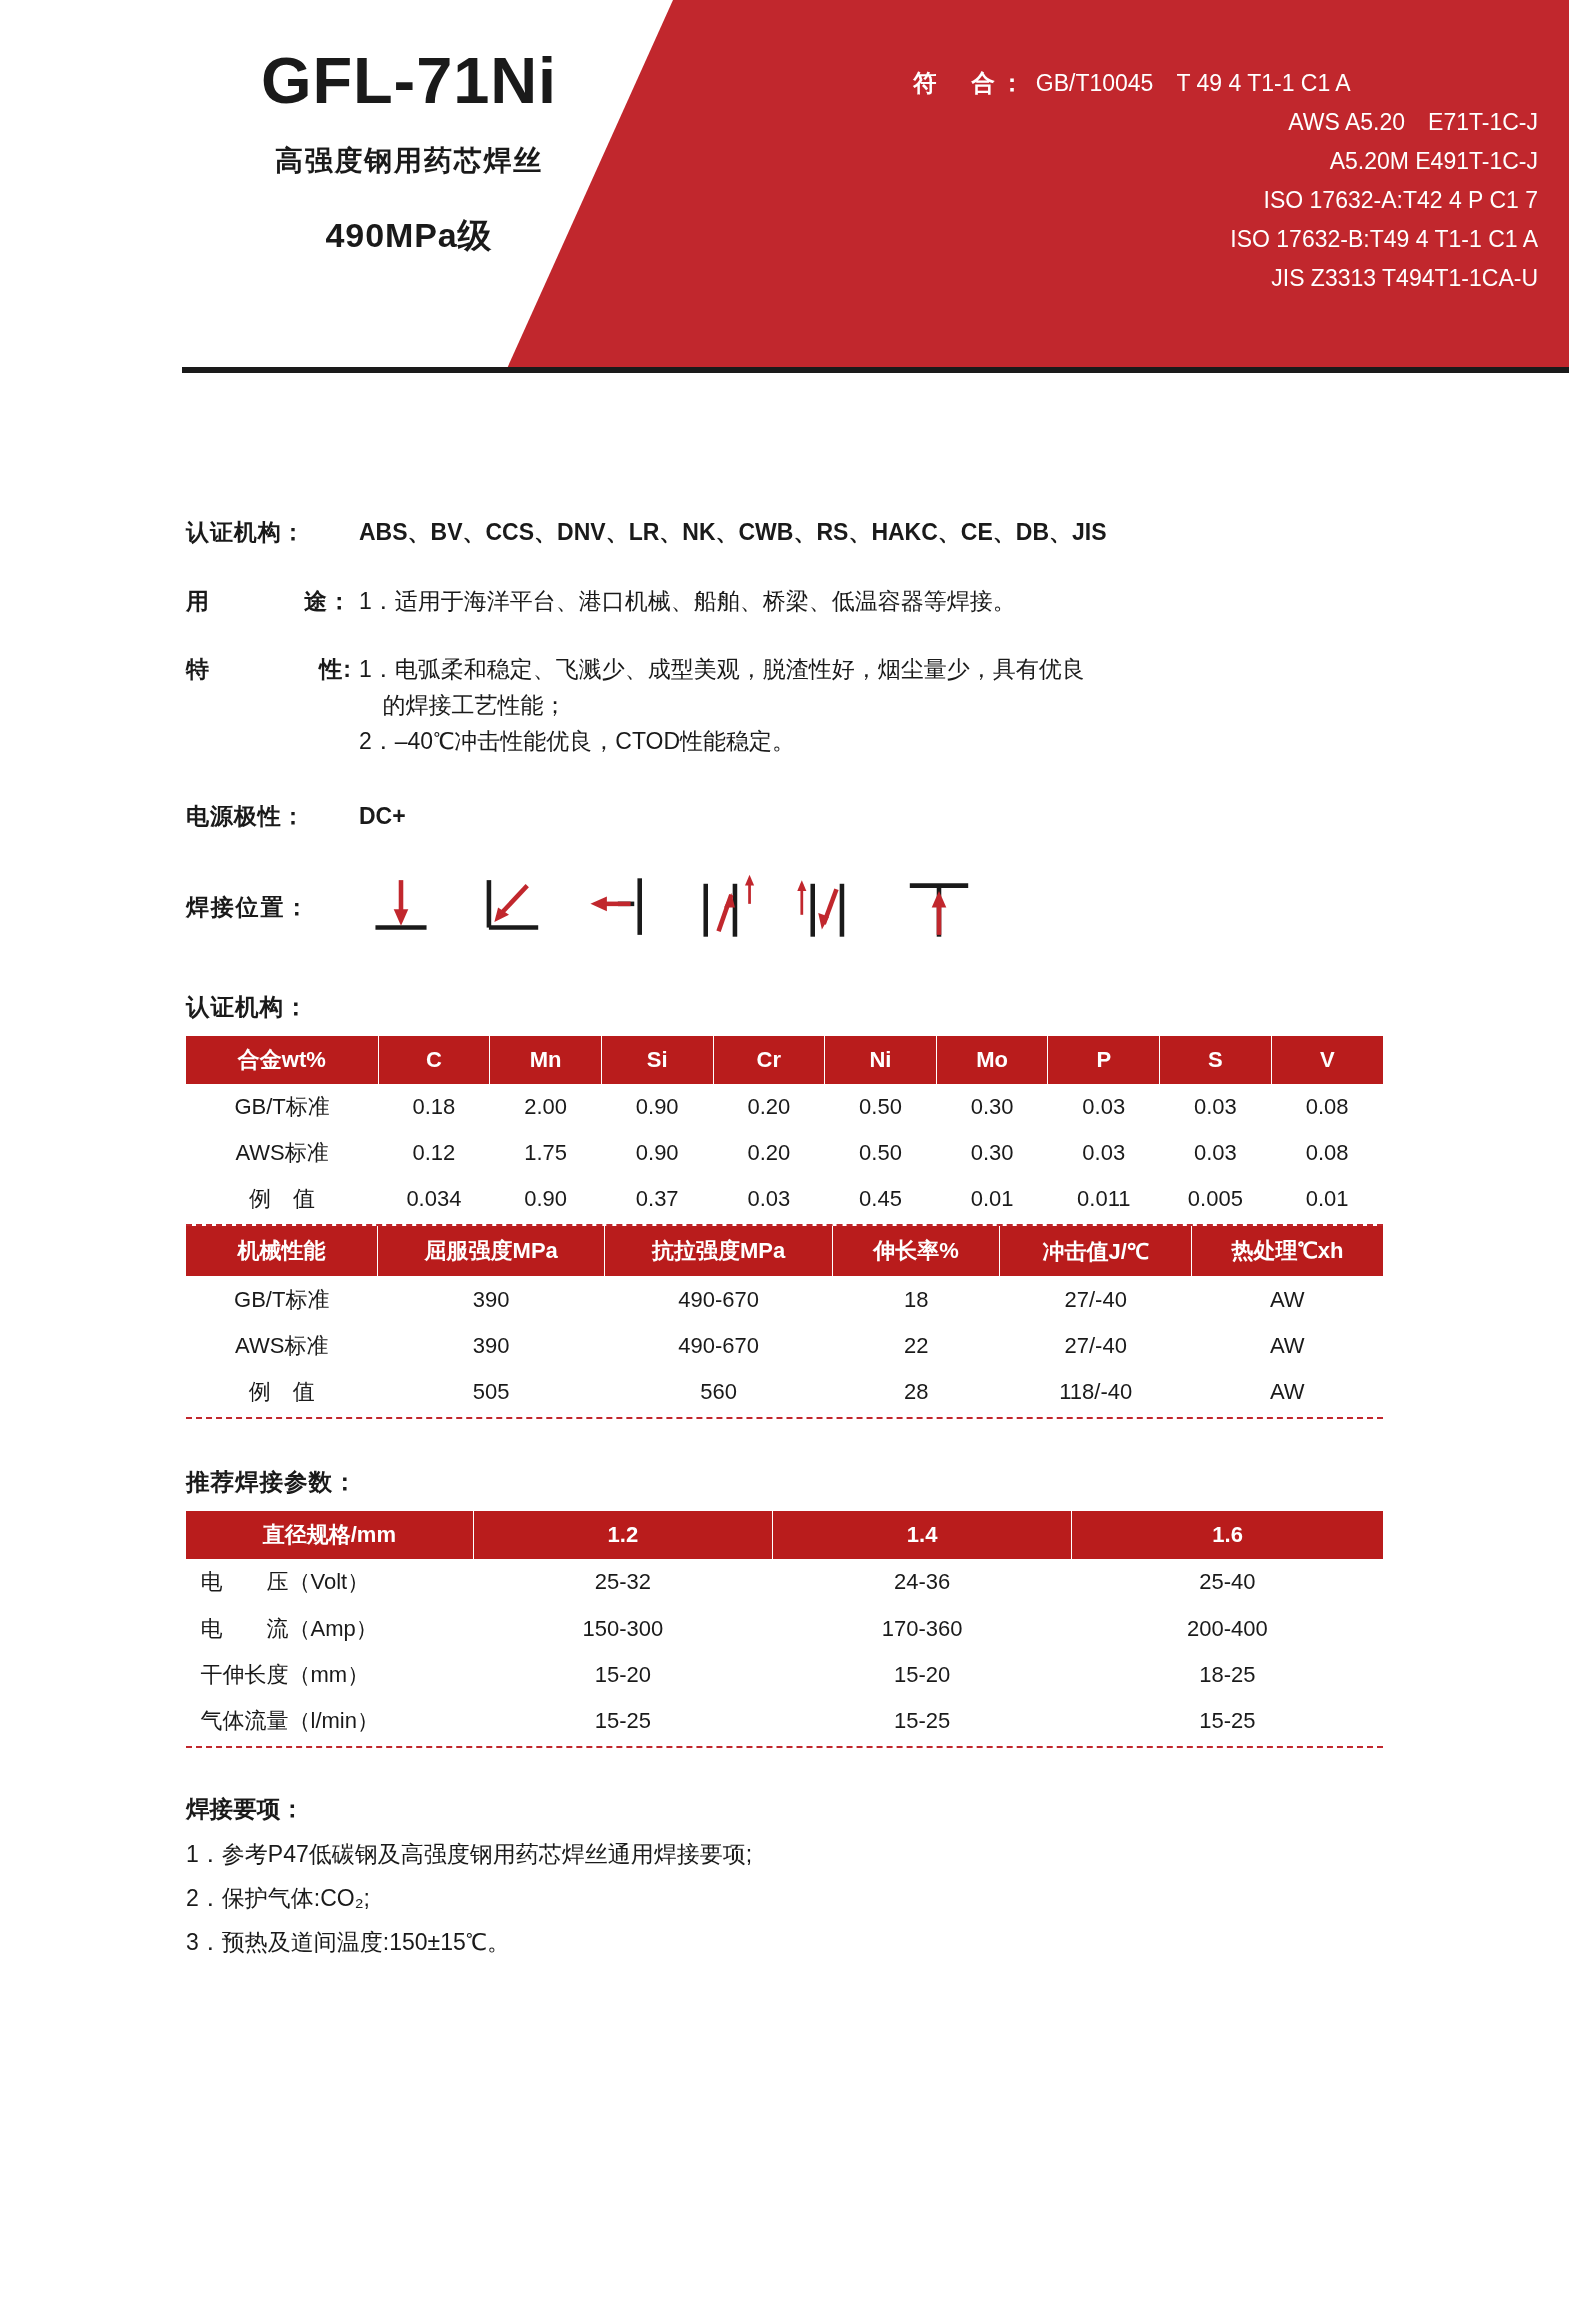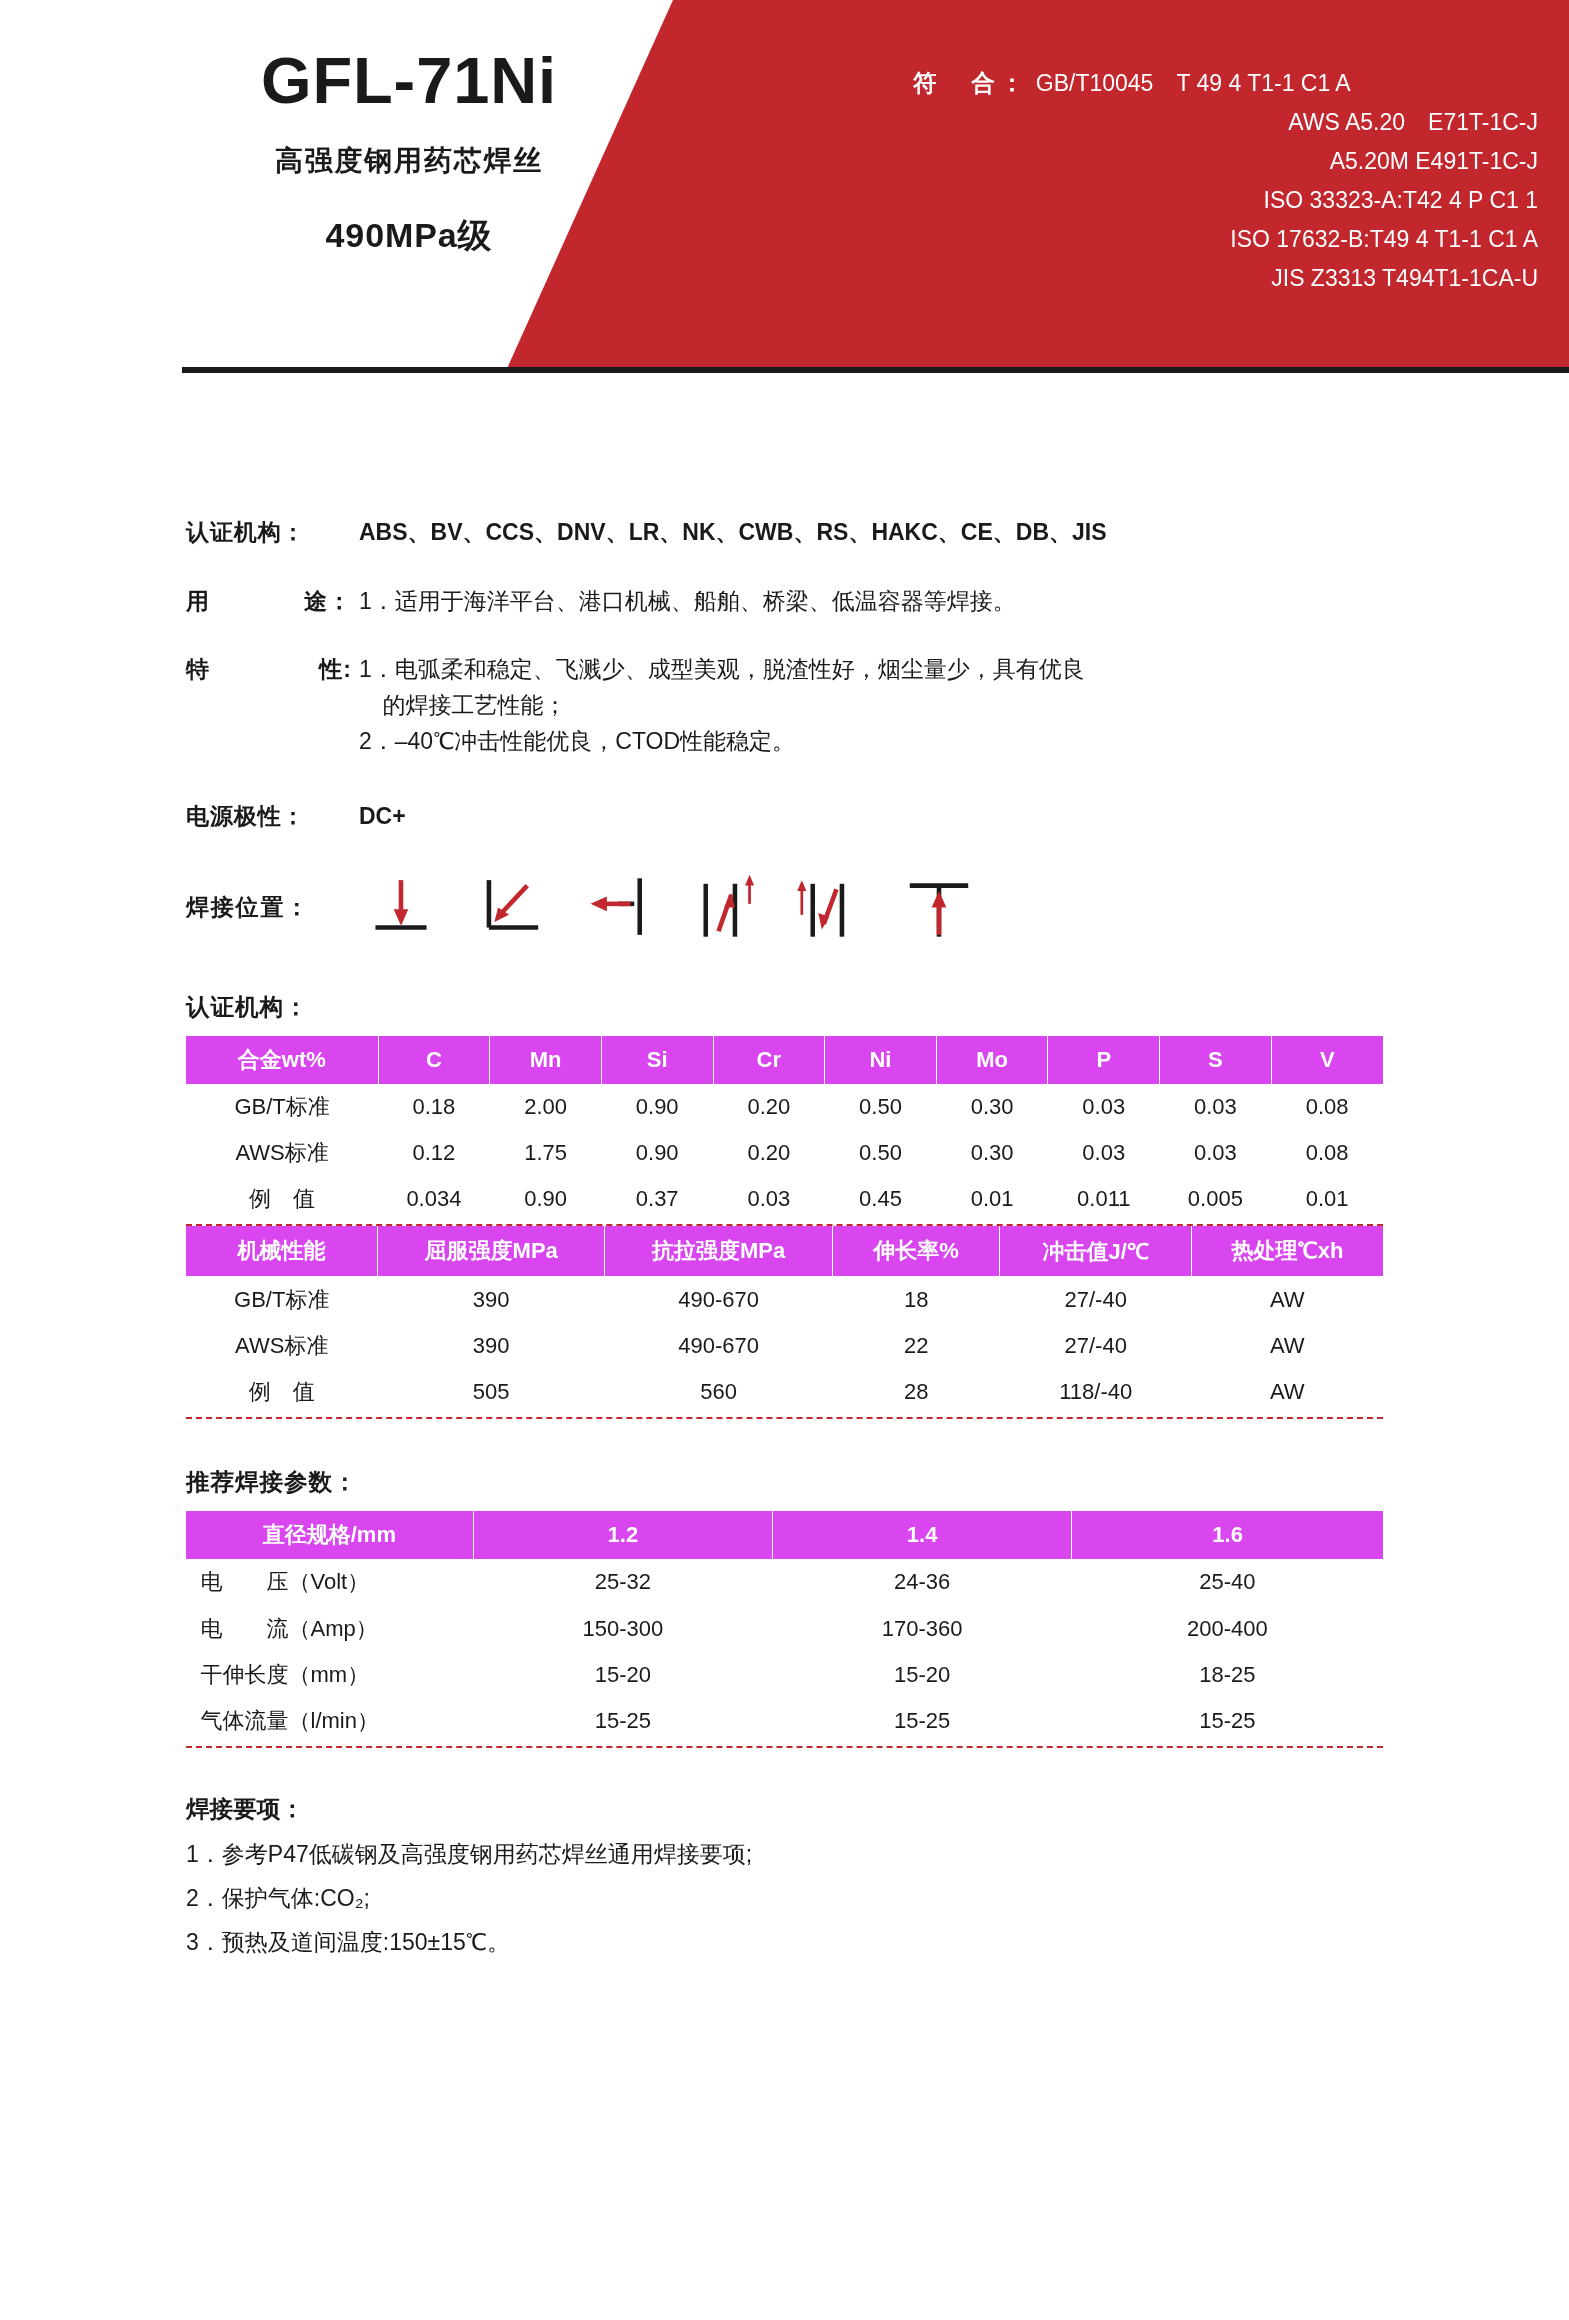--- a/index.html
+++ b/index.html
@@ -122,21 +122,21 @@
     letter-spacing: 0.9px;
   }
 
   
   table.dt {
     width: 100%;
     border-collapse: collapse;
     font-size: 22px;
   }
   table.dt thead th {
-    background: #d946ef;
+    background: #b91c1c;
     color: #ffffff;
     font-weight: 700;
     font-size: 22px;
     padding: 9px 10px;
     border-right: 1.8px solid #ffffff;
     text-align: center;
     white-space: nowrap;
   }
   table.dt thead th:last-child { border-right: none; }
   table.dt tbody td {
@@ -202,21 +202,21 @@
     </div>
 
     <div class="std-block">
       <div class="std-row r1">
         <span class="std-label">符　合：</span>
         <span>GB/T10045　T 49 4 T1-1 C1 A</span>
       </div>
       <div class="std-rows">
         <div>AWS A5.20　E71T-1C-J</div>
         <div>A5.20M E491T-1C-J</div>
-        <div>ISO 33323-A:T42 4 P C1 1</div>
+        <div>ISO 17632-A:T42 4 P C1 7</div>
         <div>ISO 17632-B:T49 4 T1-1 C1 A</div>
         <div>JIS Z3313 T494T1-1CA-U</div>
       </div>
     </div>
     <div class="hdr-rule"></div>
   </div>
 
   <div class="content">
 
     <div class="spec-row">

